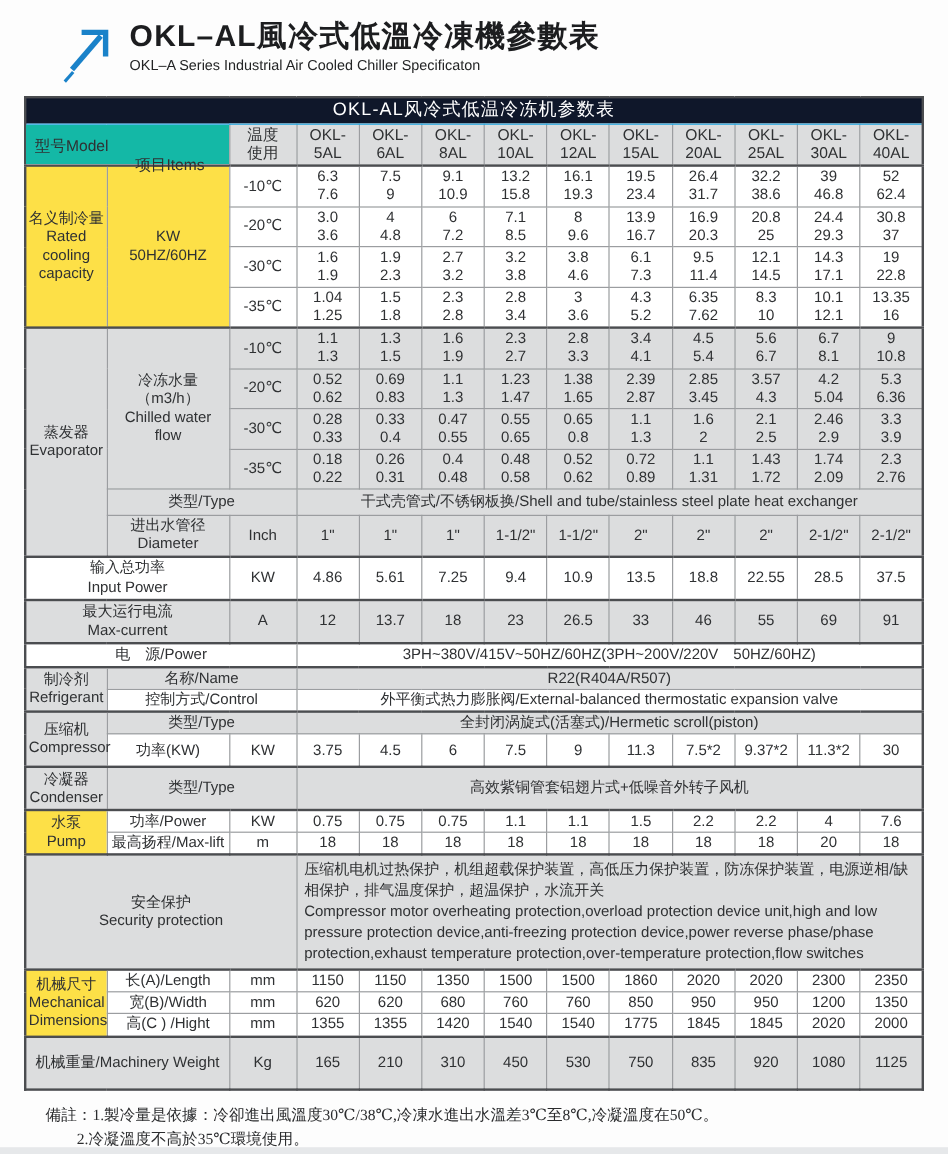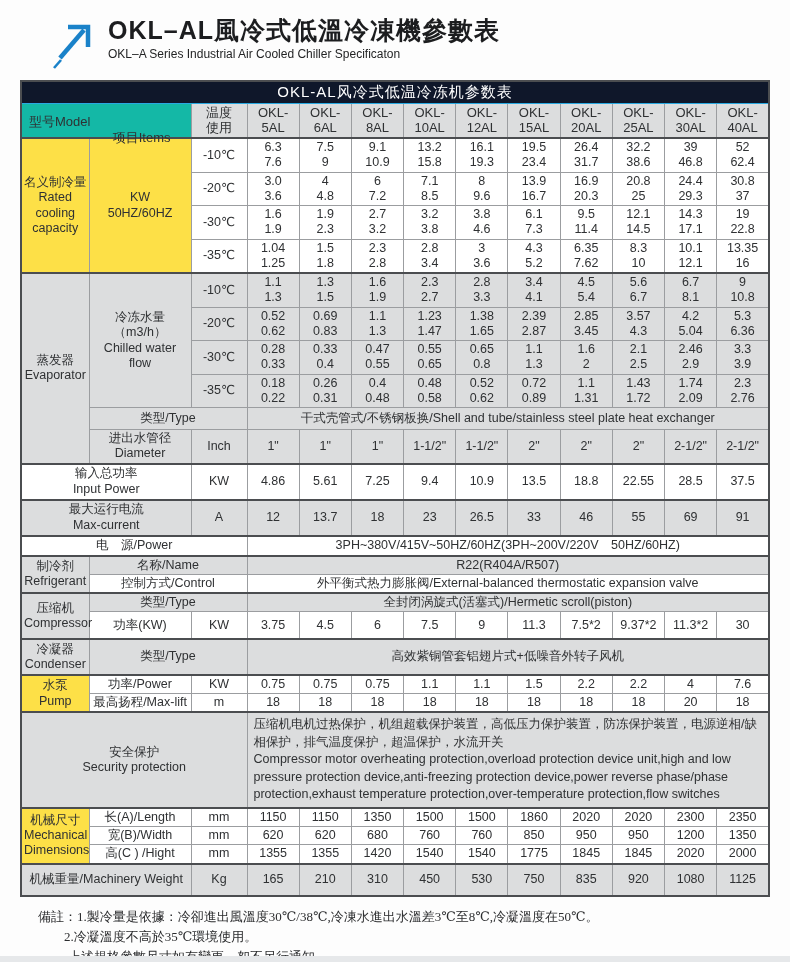--- a/index.html
+++ b/index.html
@@ -22,21 +22,21 @@
   td.bg-w { background: #fde047; }
   .bs td { border-top: 2px solid #4b4d50; }
   .pre, .val { white-space: pre-line; }
 
   tr.titlebar td { background: #0f172a; color: #ffffff; font-size: 15px; height: 22px;
                    border: 1px solid #29a9e1; letter-spacing: 1px; }
   tr.hdr td { height: 32px; font-size: 13px; }
   tr.h30 td { height: 30px; } tr.h32 td { height: 32px; } tr.h22 td { height: 22px; }
   tr.h33 td { height: 33px; } tr.h36 td { height: 36px; } tr.h20 td { height: 20px; }
   tr.h18 td { height: 18px; } tr.h26 td { height: 27px; text-align: center; } tr.h17 td { height: 17px; }
-  tr.h88 td { height: 88px; } tr.h28 td { height: 32px; }
+  tr.h88 td { height: 88px; } tr.h28 td { height: 44px; }
 
   td.diag { position: relative; padding: 0;
     background-image: linear-gradient(to bottom right,
       transparent 48.8%, #8f9194 48.8%, #8f9194 51.2%, transparent 51.2%); }
   tr.gray td.diag { background-color: #14b8a6; }
   .diag-model { position: absolute; left: 7px; top: 56%; transform: translateY(-50%); }
   .diag-items { position: absolute; right: 20px; top: 42%; transform: translateY(-50%); margin-top: 20px; }
 
   td.left { text-align: left; padding: 3px 6px; }
   .sec-zh { display: block; text-align: left; line-height: 1.4; }

